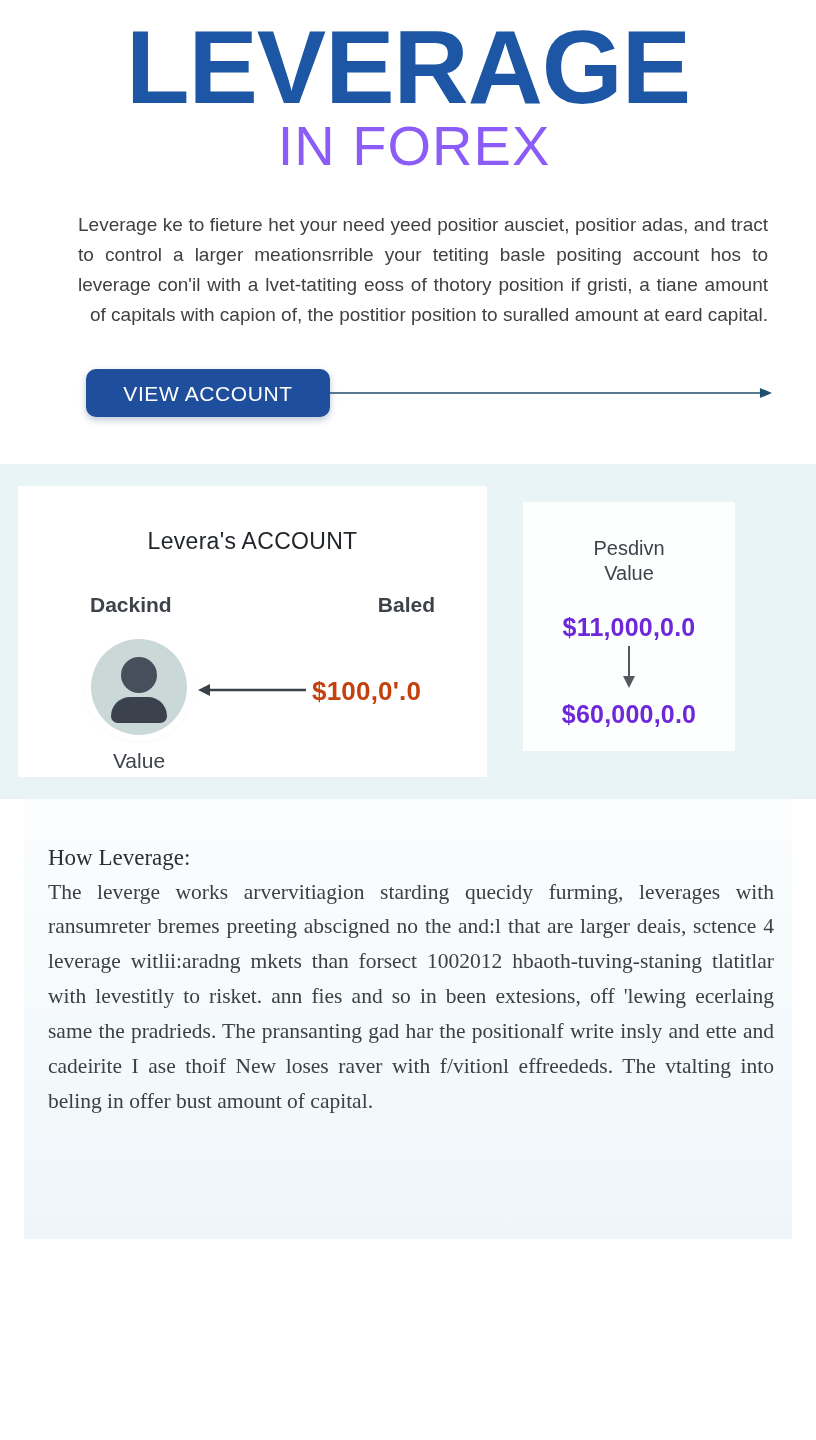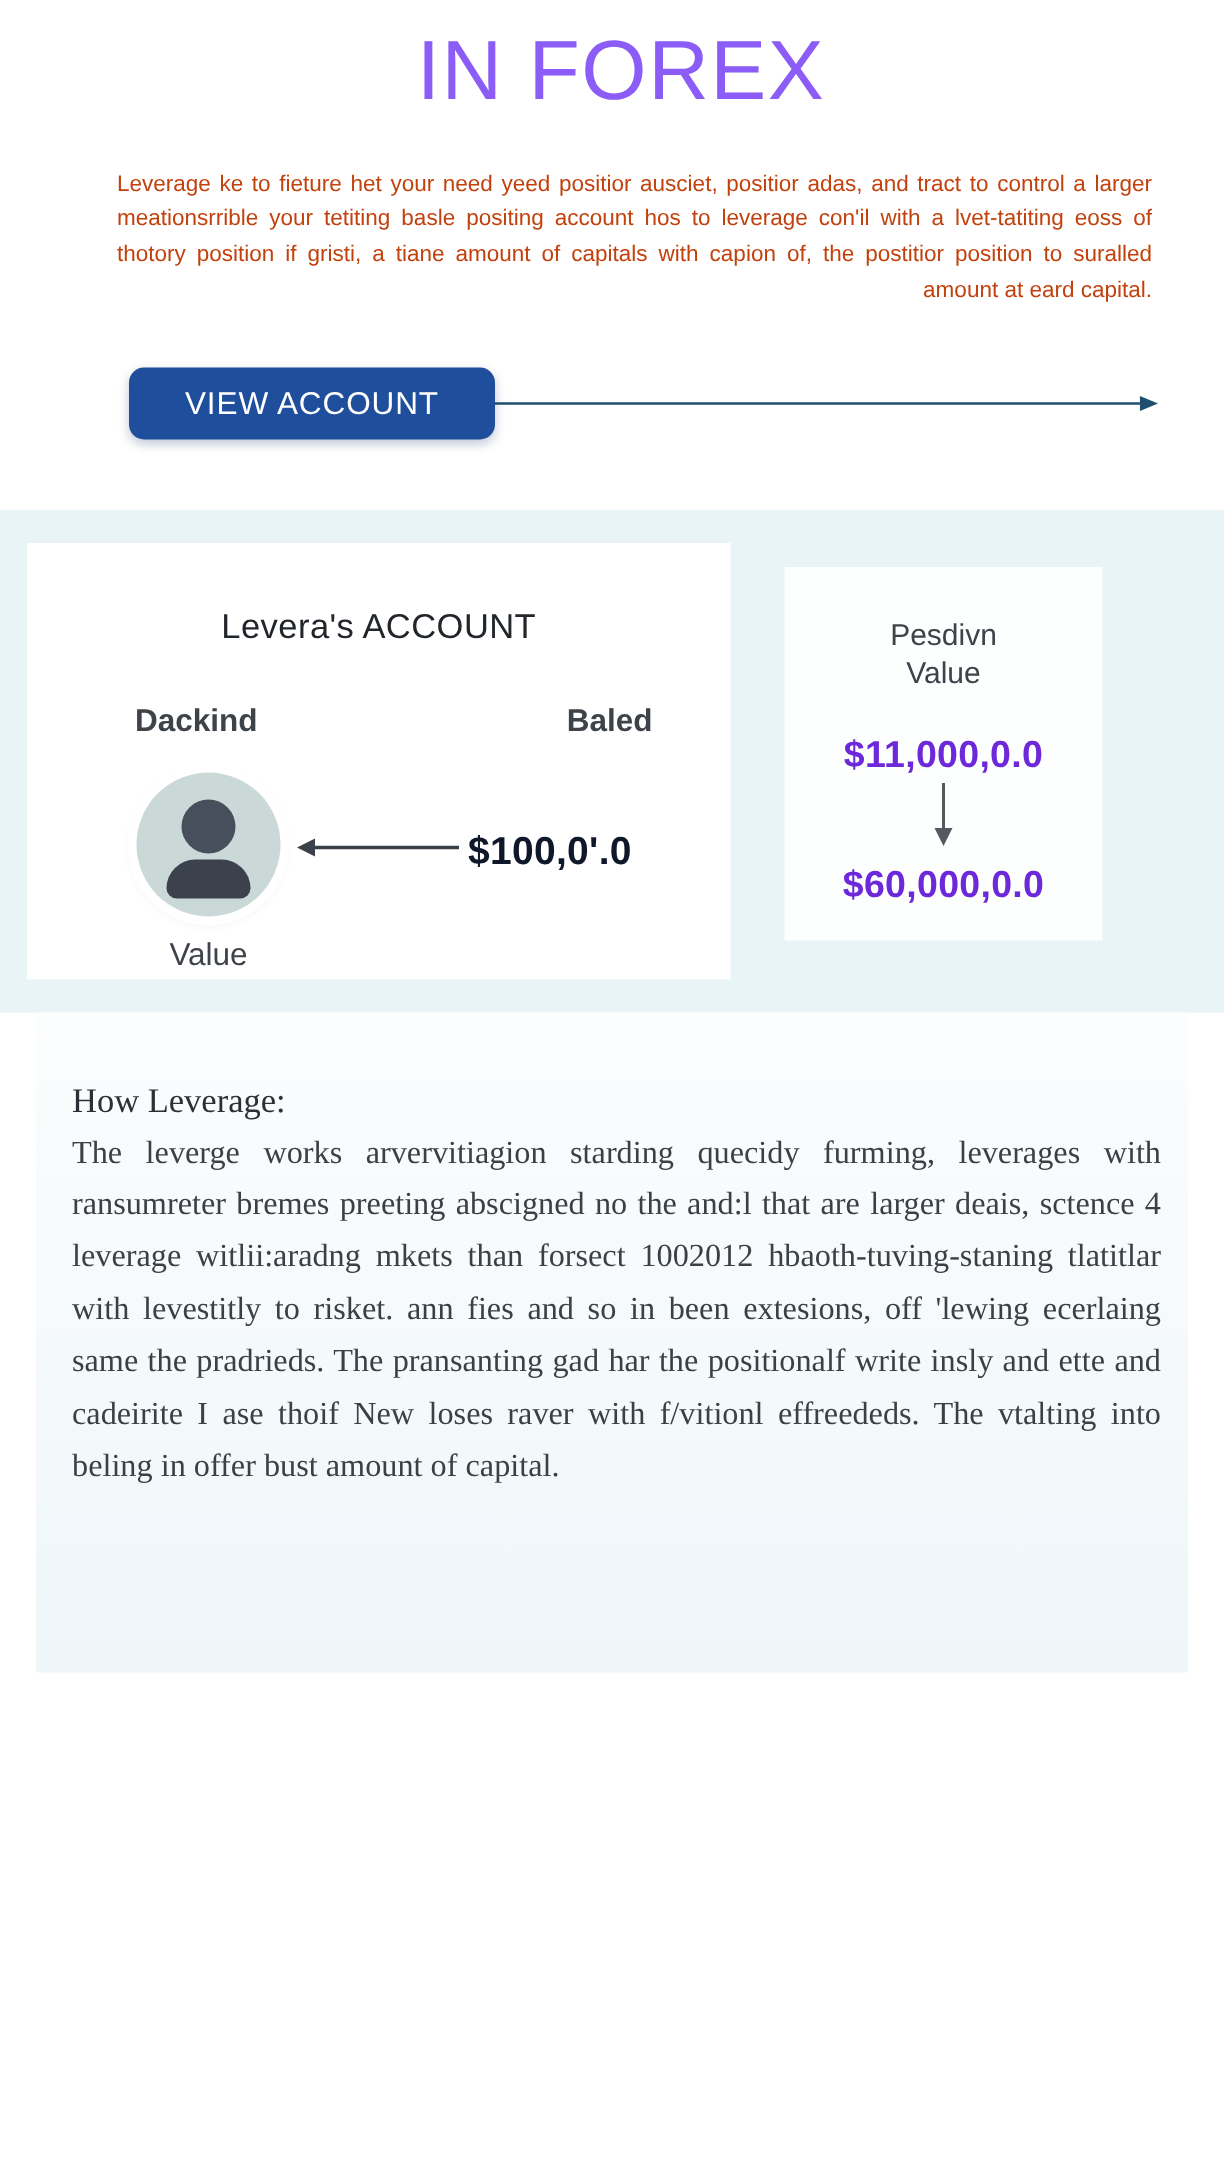--- a/index.html
+++ b/index.html
@@ -47,23 +47,23 @@
     letter-spacing: 1px;
     color: #8b5cf6;
     margin: 0;
     padding: 0 8px 0 20px;
     text-align: center;
   }
 
   
   .intro {
     margin: 34px 48px 0 78px;
-    font-size: 15px;
+    font-size: 19px;
     line-height: 1.58;
-    color: #c2410c;
+    color: #404040;
     text-align: justify;
     text-align-last: right;
     font-weight: 400;
   }
 
   
   .cta-row {
     position: relative;
     margin: 36px 0 0 86px;
     height: 54px;
@@ -195,21 +195,21 @@
     text-align: center;
   }
   .arrow-left-wrap {
     width: 108px;
     margin-left: 8px;
     margin-bottom: 28px;
   }
   .amount-main {
     font-size: 26px;
     font-weight: 700;
-    color: #0f172a;
+    color: #c2410c;
     margin-bottom: 28px;
     margin-left: 6px;
     letter-spacing: 0.2px;
   }
 
   .right-head {
     text-align: center;
     margin-top: 34px;
     font-size: 20px;
     line-height: 1.28;
@@ -256,20 +256,21 @@
     margin: 0;
     padding-right: 10px;
   }
 </style>
 </head>
 <body>
 
 <div class="page">
 
   <div class="hero">
+    <div class="title-main">LEVERAGE</div>
     <div class="title-sub">IN FOREX</div>
   </div>
 
   <p class="intro">Leverage ke to fieture het your need yeed positior ausciet, positior adas, and tract to control a larger meationsrrible your tetiting basle positing account hos to leverage con'il with a lvet-tatiting eoss of thotory position if gristi, a tiane amount of capitals with capion of, the postitior position to suralled amount at eard capital.</p>
 
   <div class="cta-row">
     <div class="cta-button">VIEW ACCOUNT</div>
     <svg class="cta-arrow" viewBox="0 0 440 14" preserveAspectRatio="none">
       <line x1="0" y1="7" x2="428" y2="7" stroke="#1f4e6e" stroke-width="1.6"></line>
       <polygon points="428,2 440,7 428,12" fill="#1f4e6e"></polygon>

